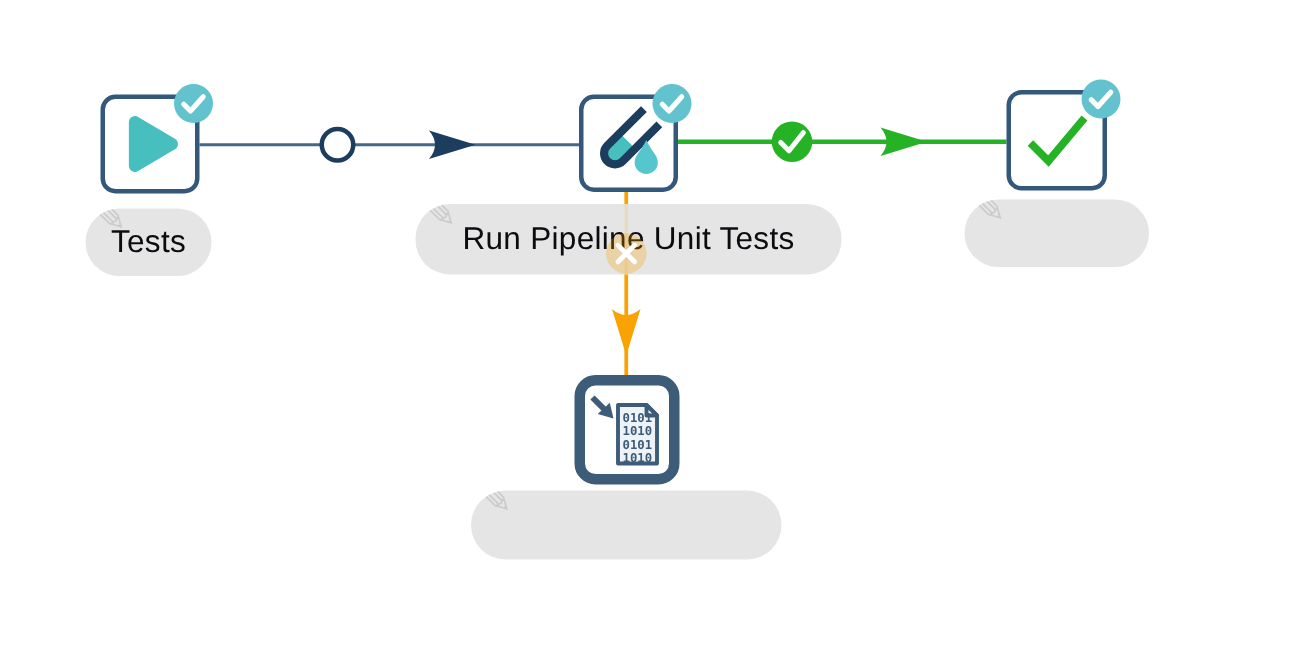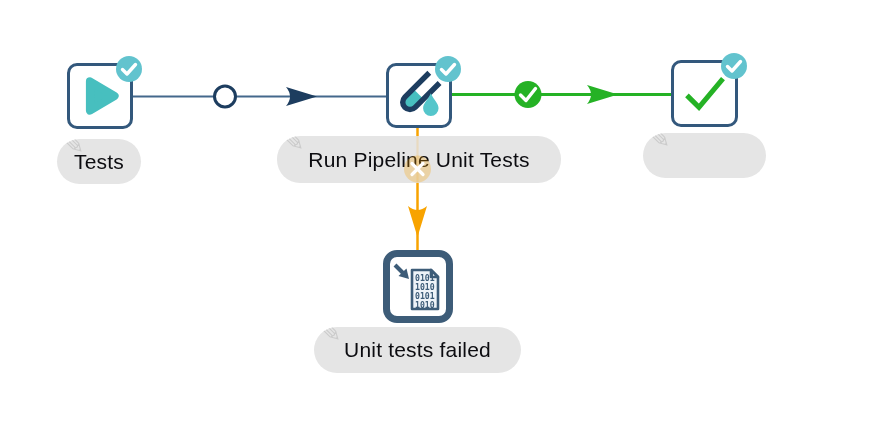--- a/index.html
+++ b/index.html
@@ -188,21 +188,20 @@
       <path class="doc-shape" d="M21,10 L40,10 L47,17 L47,49 L21,49 Z"></path>
       <path class="doc-shape" d="M40,10 L40,17 L47,17 Z"></path>
       <text class="binary-text" x="24" y="21">0101</text>
       <text class="binary-text" x="24" y="30">1010</text>
       <text class="binary-text" x="24" y="39">0101</text>
       <text class="binary-text" x="24" y="48">1010</text>
     </svg>
   </div>
   <div class="pill pill-failed">
     <span class="pencil">✎</span>
-    <span>Unit tests failed</span>
   </div>
 
   <svg class="overlay-layer" viewBox="0 0 875 439">
     <rect class="faint-orange" x="416.4" y="136" width="2.2" height="47"></rect>
     <g>
       <circle class="x-marker-circle" cx="417.5" cy="169" r="13.5"></circle>
       <path class="x-marker-cross" d="M412,163.5 L423,174.5 M423,163.5 L412,174.5"></path>
     </g>
   </svg>
 

